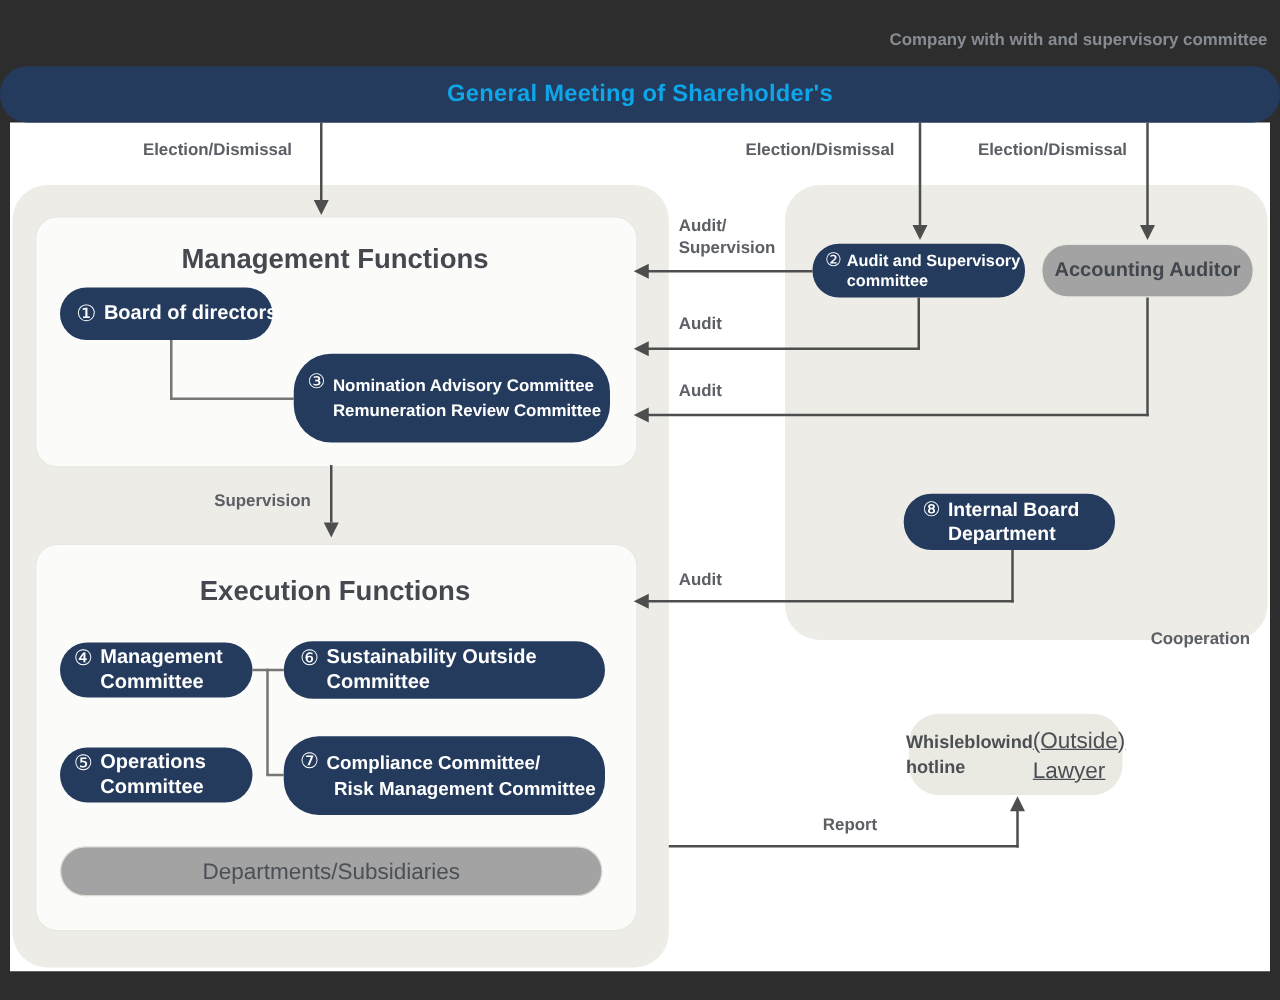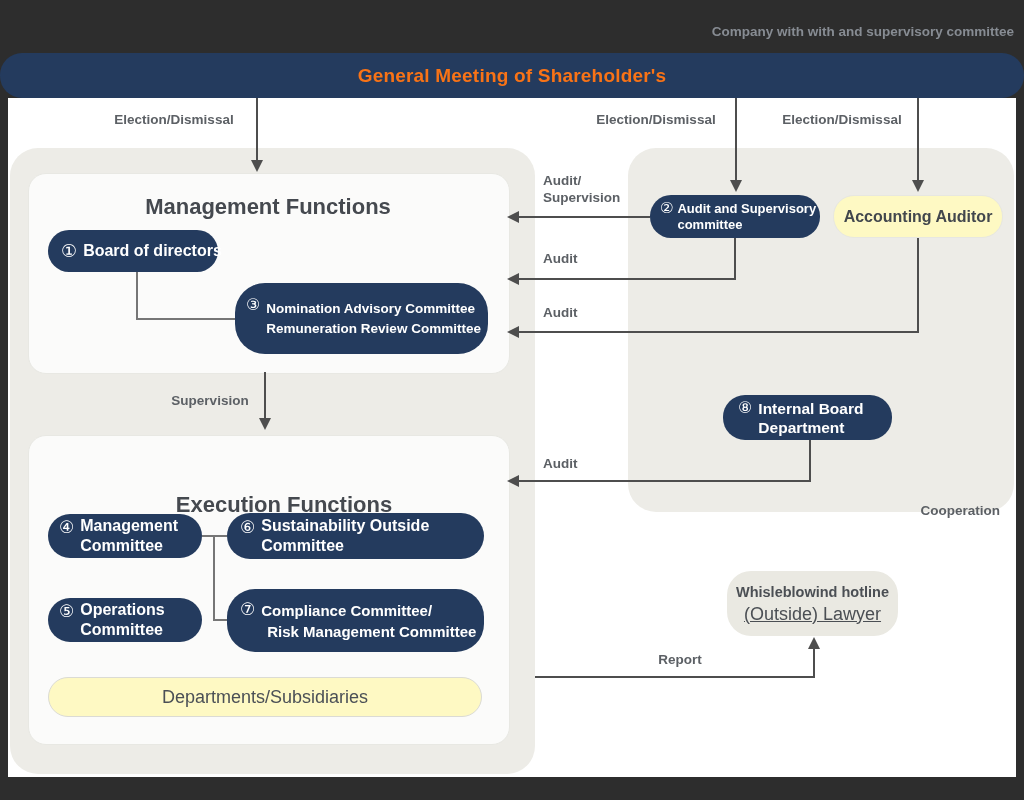--- a/index.html
+++ b/index.html
@@ -2,36 +2,36 @@
 <html><head>
 <meta charset="utf-8">
 <style>
   html,body{margin:0;padding:0;background:#2d2d2d;}
   #stage{position:relative;width:1024px;height:800px;background:#2d2d2d;overflow:hidden;
          font-family:"Liberation Sans","DejaVu Sans",sans-serif;}
   .abs{position:absolute;}
   #card{left:8px;top:98px;width:1008px;height:679px;background:#ffffff;}
   #navybar{left:0;top:53px;width:1024px;height:45px;background:#243b5e;border-radius:22px;
            display:flex;align-items:center;justify-content:center;}
-  #navybar .t{color:#f97316;font-size:19px;font-weight:700;letter-spacing:.2px;}
+  #navybar .t{color:#0ea5e9;font-size:19px;font-weight:700;letter-spacing:.2px;}
   #caption{top:24px;right:10px;color:#878c93;font-size:13.5px;font-weight:700;}
   .panel{background:#edece7;border-radius:28px;}
   #leftPanel{left:10px;top:148px;width:525px;height:626px;}
   #rightPanel{left:628px;top:148px;width:386px;height:364px;}
   .whitebox{background:#fbfbfa;border:1px solid #e8e8e3;border-radius:18px;}
   #mgmtBox{left:28px;top:173px;width:480px;height:199px;}
   #execBox{left:28px;top:435px;width:480px;height:308px;}
   .boxtitle{width:480px;text-align:center;color:#45494f;font-size:22px;font-weight:700;}
   #mgmtTitle{left:28px;top:194px;}
-  #execTitle{left:44px;top:460px;margin-top:32px;}
+  #execTitle{left:28px;top:460px;}
   .pill{background:#243b5e;color:#ffffff;display:flex;align-items:center;box-sizing:border-box;}
   .pill .num{font-weight:400;flex:0 0 auto;margin-right:6px;}
   .pill .lines{display:flex;flex-direction:column;justify-content:center;}
   .pill .l{font-weight:700;white-space:nowrap;}
-  .lightpill{background:#fef9c3;color:#42474d;display:flex;align-items:center;justify-content:center;box-sizing:border-box;}
+  .lightpill{background:#a3a3a3;color:#42474d;display:flex;align-items:center;justify-content:center;box-sizing:border-box;}
   #pill1{left:48px;top:230px;width:170px;height:42px;border-radius:21px;padding-left:13px;font-size:16px;}
   #pill1 .num{font-size:18px;}
   #pill3{left:235px;top:283px;width:253px;height:71px;border-radius:30px;padding-left:11px;font-size:13.5px;}
   #pill3 .num{font-size:16px;}
   #pill3 .l{line-height:20px;}
   #pill4{left:48px;top:514px;width:154px;height:44px;border-radius:22px;padding-left:11px;font-size:16px;}
   #pill5{left:48px;top:598px;width:154px;height:44px;border-radius:22px;padding-left:11px;font-size:16px;}
   #pill6{left:227px;top:513px;width:257px;height:46px;border-radius:23px;padding-left:13px;font-size:16px;}
   #pill7{left:227px;top:589px;width:257px;height:63px;border-radius:28px;padding-left:13px;font-size:15px;}
   #pill4 .num,#pill5 .num,#pill6 .num,#pill7 .num{font-size:17px;}
@@ -41,21 +41,21 @@
             font-size:18px;color:#4b5056;font-weight:400;}
   #pill2{left:650px;top:195px;width:170px;height:43px;border-radius:21px;padding-left:10px;font-size:13px;}
   #pill2 .num{font-size:15px;margin-right:4px;}
   #pill2 .l{line-height:16px;}
   #acctPill{left:833px;top:195px;width:170px;height:43px;border-radius:21px;border:1px solid #e7e7e1;
             font-size:16px;font-weight:700;color:#42474d;}
   #pill8{left:723px;top:395px;width:169px;height:45px;border-radius:22px;padding-left:15px;font-size:15.5px;}
   #pill8 .num{font-size:16px;}
   #pill8 .l{line-height:19px;}
   #whistleBox{left:727px;top:571px;width:171px;height:65px;border-radius:24px;background:#eae9e2;
-              display:flex;flex-direction:column;align-items:center;justify-content:center;color:#4b4f54;}
+              display:flex;flex-direction:row;align-items:center;justify-content:center;color:#4b4f54;}
   #whistleBox .w1{font-size:14.5px;font-weight:700;line-height:20px;}
   #whistleBox .w2{font-size:18px;font-weight:400;line-height:24px;text-decoration:underline;}
   .lbl{color:#5c6065;font-size:13.5px;font-weight:700;white-space:nowrap;}
   .vline,.hline{background:#4e4e4e;}
   .vline{width:2px;}
   .hline{height:2px;}
   .cline{background:#767676;}
   .cv{width:1.5px;} .ch{height:1.5px;}
   .arrD{width:0;height:0;border-left:6px solid transparent;border-right:6px solid transparent;border-top:12px solid #4e4e4e;}
   .arrL{width:0;height:0;border-top:6px solid transparent;border-bottom:6px solid transparent;border-right:12px solid #4e4e4e;}

